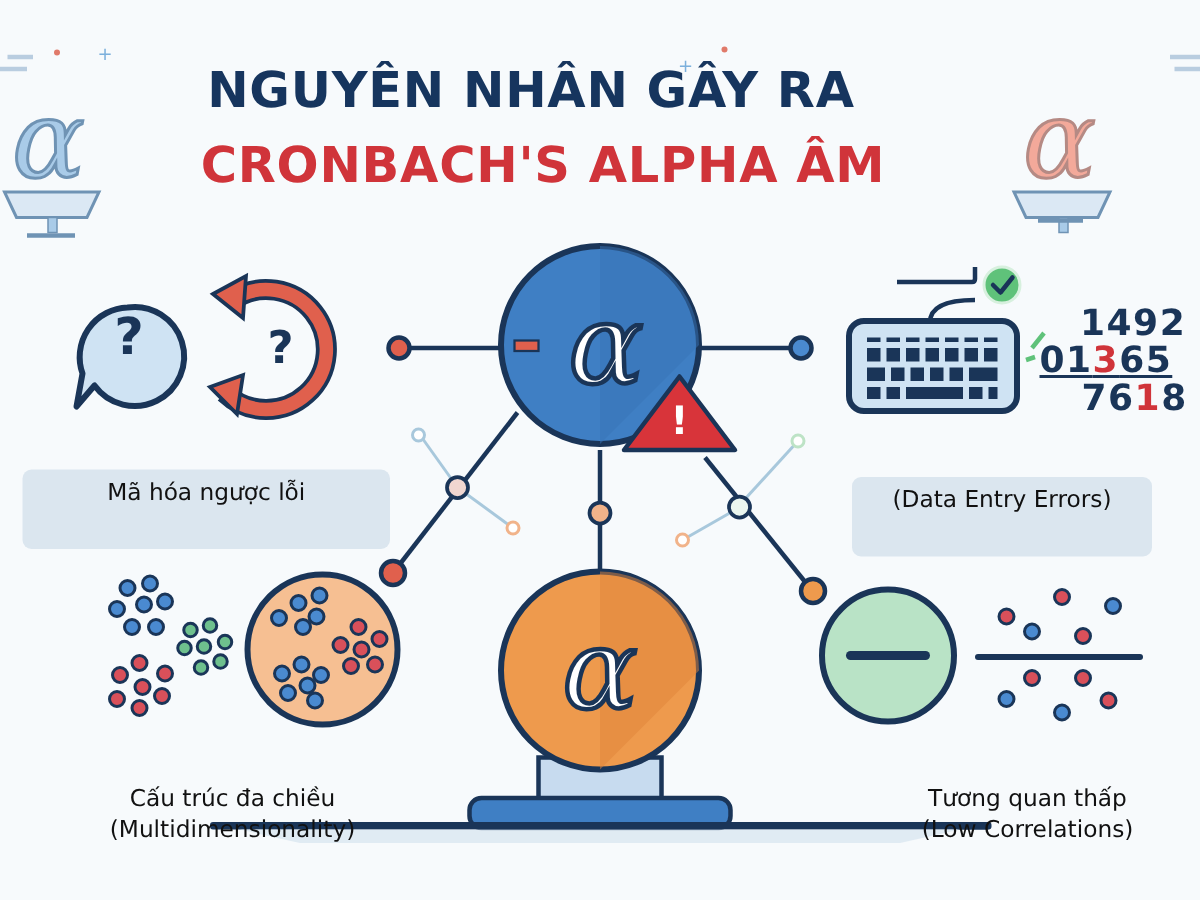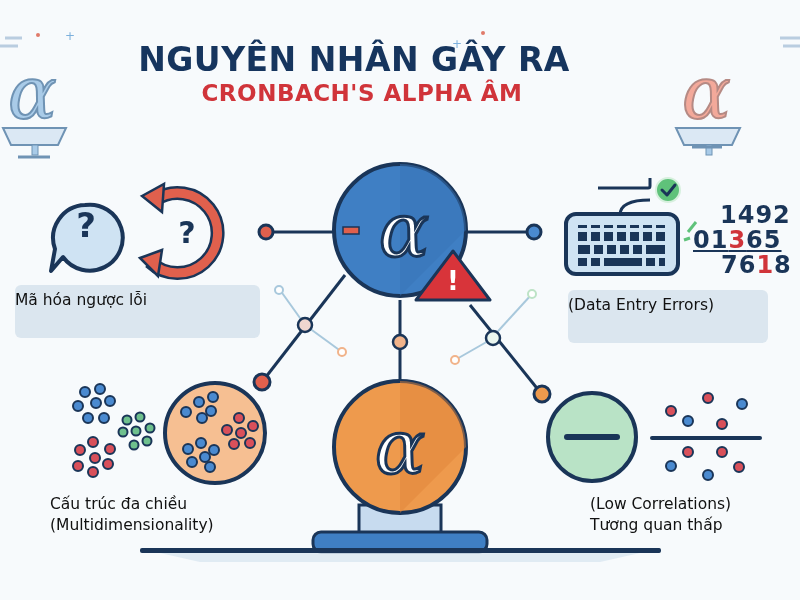--- a/index.html
+++ b/index.html
@@ -1,22 +1,22 @@
 <!DOCTYPE html>
 <html><head>
 <meta charset="utf-8">
 <style>
   * { box-sizing: border-box; margin: 0; padding: 0; }
   html, body { width: 800px; height: 600px; overflow: hidden; }
   body { background: #f7fafc; font-family: "DejaVu Sans", "Liberation Sans", sans-serif; position: relative; }
   .abs { position: absolute; }
   .title-line { position: absolute; left: 0; width: 708px; text-align: center; font-family: "DejaVu Sans", sans-serif; font-weight: 900; letter-spacing: 0.5px; }
   .title-1 { top: 40px; font-size: 33px; color: #16355e; }
-  .title-2 { top: 80px; font-size: 23px; color: #d0343a; padding-left: 16px; }
-  .label-box { position: absolute; font-size: 15.5px; line-height: 21px; color: #111; border-radius: 6px; }
+  .title-2 { top: 90px; font-size: 33px; color: #d0343a; padding-left: 16px; }
+  .label-box { position: absolute; text-align: center; font-size: 15.5px; line-height: 21px; color: #111; border-radius: 6px; margin-top: 28px; }
   .label-box.filled { background: #dbe6ef; }
   .digits { position: absolute; font-weight: bold; font-size: 24px; line-height: 24px; color: #1a3558; letter-spacing: 1px; font-family: "DejaVu Sans", sans-serif; }
   .digits .red { color: #d0343a; }
 </style>
 </head>
 <body>
 
 <div class="title-line title-1">NGUYÊN NHÂN GÂY RA</div>
 <div class="title-line title-2">CRONBACH'S ALPHA ÂM</div>
 
@@ -229,15 +229,15 @@
   <div>Mã hóa ngược lỗi</div>
 </div>
 <div class="label-box filled" style="left:568px;top:290px;width:200px;height:53px;padding-top:5px;">
   <div>(Data Entry Errors)</div>
 </div>
 <div class="label-box" style="left:50px;top:490px;width:210px;height:50px;padding-top:4px;">
   <div>Cấu trúc đa chiều</div>
   <div>(Multidimensionality)</div>
 </div>
 <div class="label-box" style="left:590px;top:490px;width:190px;height:50px;padding-top:4px;">
+  <div>Tương quan thấp</div>
   <div>(Low Correlations)</div>
-  <div>Tương quan thấp</div>
 </div>
 
 </body></html>

